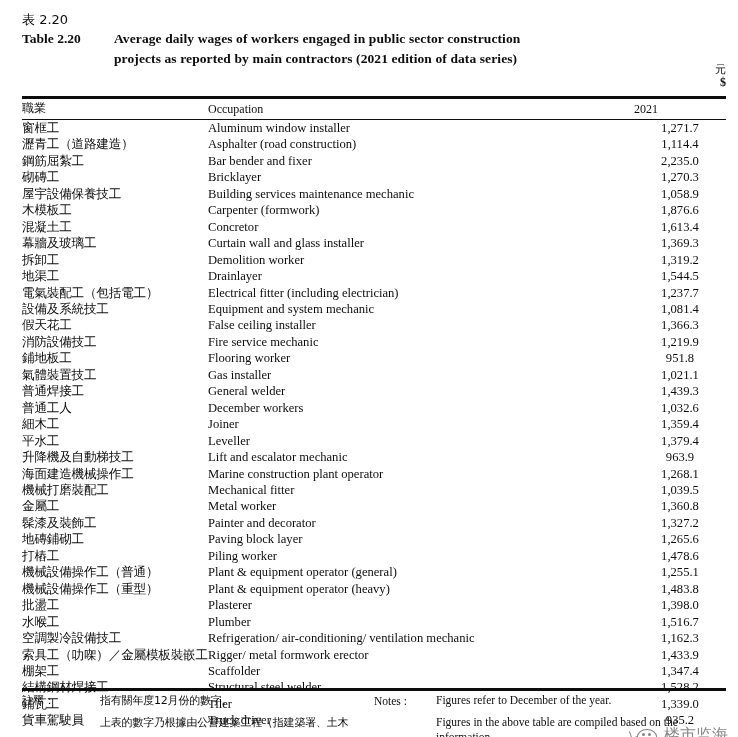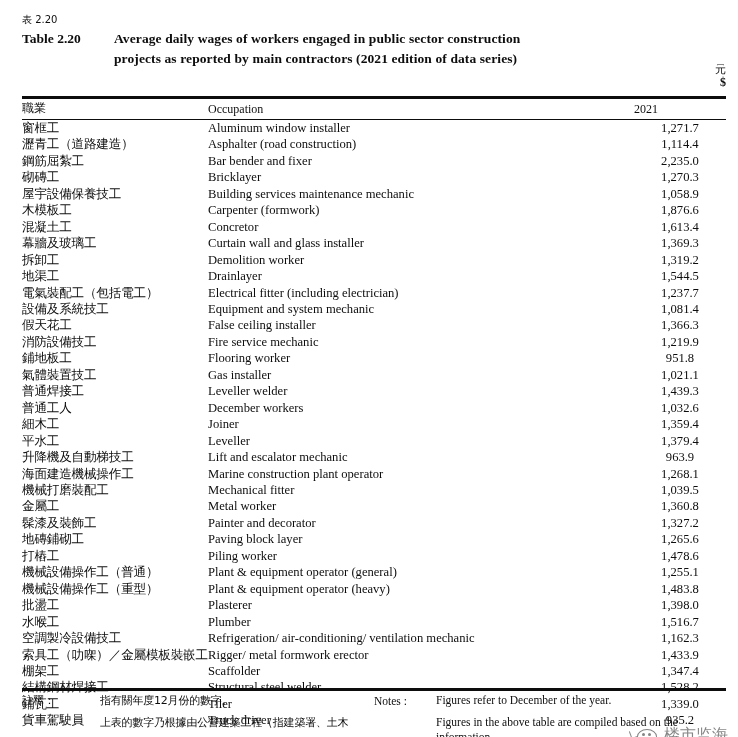--- a/index.html
+++ b/index.html
@@ -36,21 +36,21 @@
     width: 92px;
     flex: 0 0 92px;
     font-weight: bold;
     font-size: 13.5px;
     line-height: 19px;
     white-space: nowrap;
   }
   .title-label.cn {
     font-family: "DejaVu Sans", "Liberation Sans", sans-serif;
     font-weight: normal;
-    font-size: 10px;
+    font-size: 13px;
   }
   .title-text {
     flex: 1 1 auto;
     font-weight: bold;
     font-size: 13.5px;
     line-height: 19px;
     letter-spacing: 0.1px;
   }
   .title-text.cn {
     font-family: "DejaVu Sans", "Liberation Sans", sans-serif;
@@ -368,21 +368,21 @@
             <td class="en">Flooring worker</td>
             <td class="val">951.8</td>
           </tr>
           <tr>
             <td class="cn">氣體裝置技工</td>
             <td class="en">Gas installer</td>
             <td class="val">1,021.1</td>
           </tr>
           <tr>
             <td class="cn">普通焊接工</td>
-            <td class="en">Leveller welder</td>
+            <td class="en">General welder</td>
             <td class="val">1,439.3</td>
           </tr>
           <tr>
             <td class="cn">普通工人</td>
             <td class="en">December workers</td>
             <td class="val">1,032.6</td>
           </tr>
           <tr>
             <td class="cn">細木工</td>
             <td class="en">Joiner</td>

